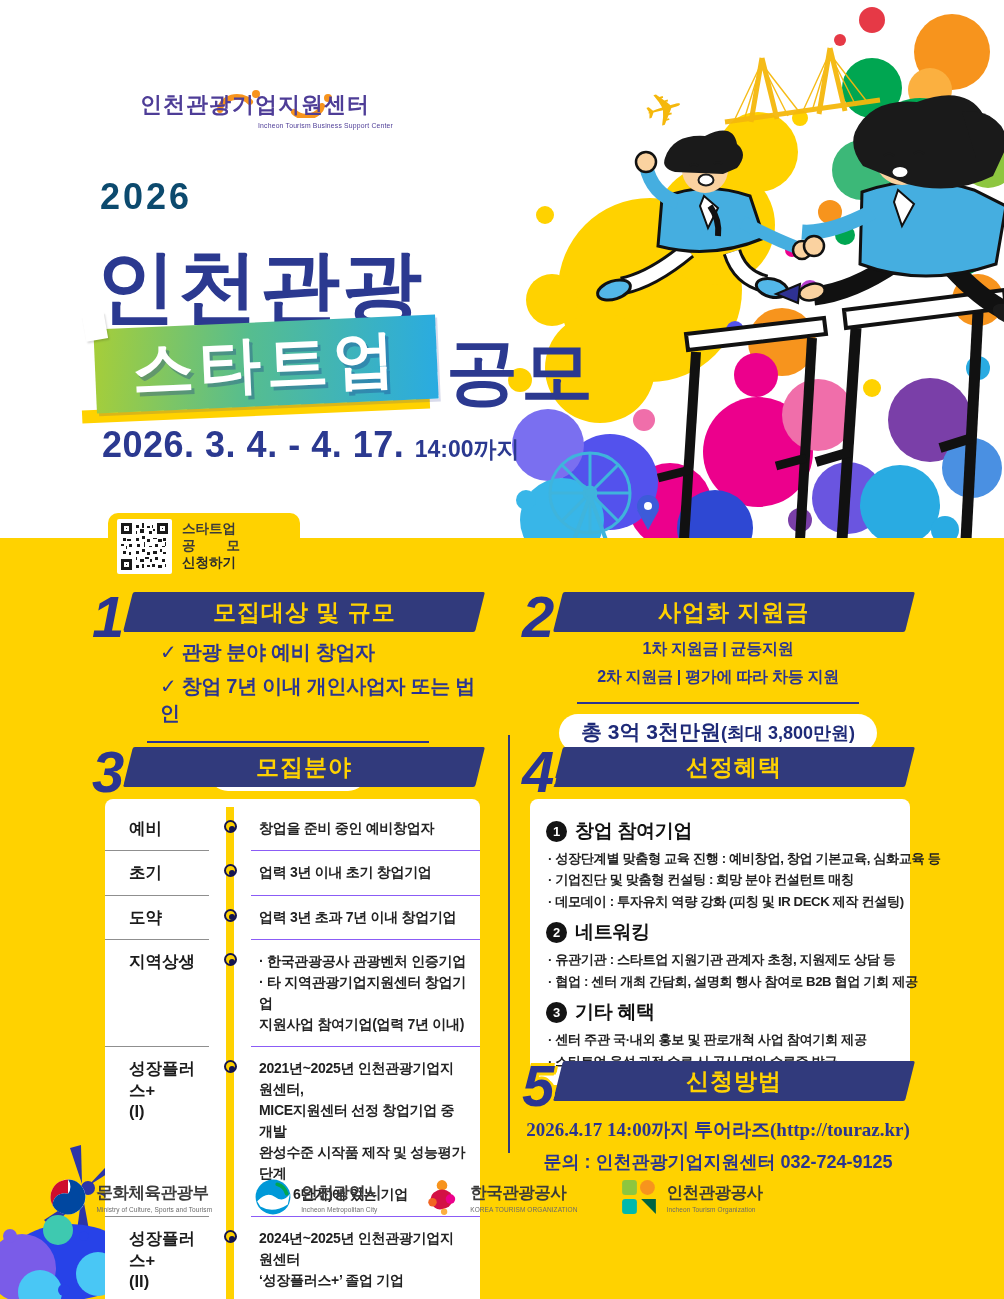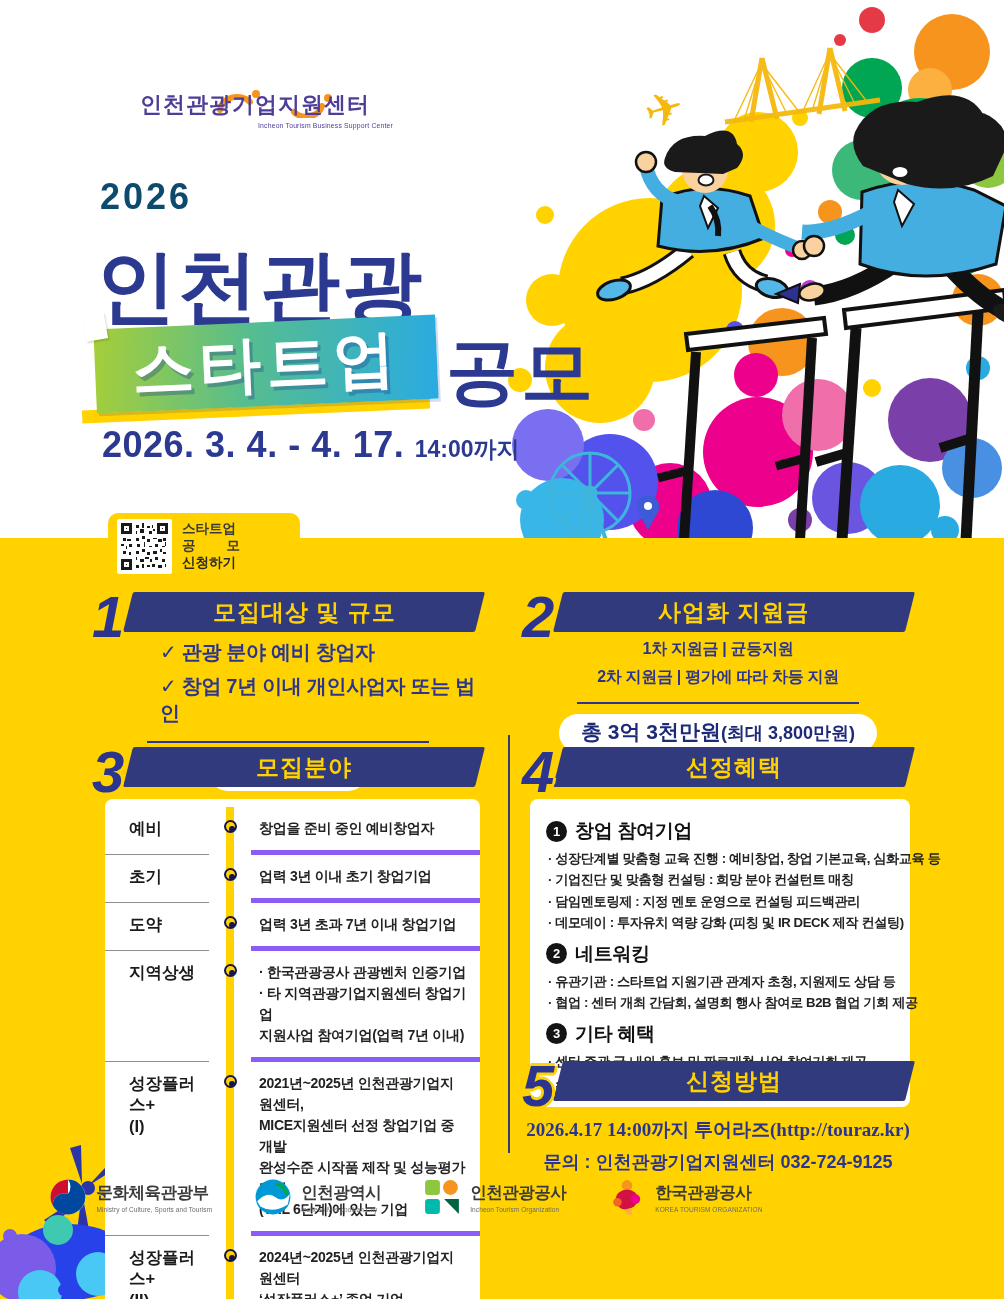--- a/index.html
+++ b/index.html
@@ -51,21 +51,21 @@
   .pill .pb{ font-size:21px; font-weight:900;}
   .pill .pr{ font-size:18px; font-weight:600;}
   .c-line{ text-align:center; font-size:16px; font-weight:800; color:#2B3590; margin-top:7px; letter-spacing:-.3px;}
   
   .card3{ margin:12px 0 0 9px; width:375px; background:#ffffff; border-radius:8px; padding:8px 0 4px; }
   .row3{ display:flex; }
   .row3 .cl{ width:104px; padding:11px 0 11px 24px; font-size:16.5px; font-weight:800; color:#1b1b1b; border-bottom:1px solid #8f8f8f; white-space:pre-line; line-height:1.3;}
   .row3 .cm{ width:42px; background:linear-gradient(90deg,transparent 17px,#FFD200 17px,#FFD200 25px,transparent 25px); display:flex; justify-content:center; align-items:flex-start; padding-top:13px;}
   .dotmark{ width:13px; height:13px; border:2.5px solid #15154f; border-radius:50%; background:#FFD200; position:relative;}
   .dotmark::after{ content:""; position:absolute; left:3.5px; top:3.5px; width:6px; height:6px; border-radius:50%; background:#15154f;}
-  .row3 .cd{ flex:1; padding:11px 14px 11px 8px; font-size:14px; font-weight:600; color:#222; border-bottom:5px solid #8b5cf6; white-space:pre-line; line-height:1.5; letter-spacing:-.3px;}
+  .row3 .cd{ flex:1; padding:11px 14px 11px 8px; font-size:14px; font-weight:600; color:#222; border-bottom:1px solid #8b5cf6; white-space:pre-line; line-height:1.5; letter-spacing:-.3px;}
   .row3:last-child .cl, .row3:last-child .cd{ border-bottom:none;}
   
   .card4{ margin:12px 0 0 4px; width:380px; background:#ffffff; border-radius:8px; padding:12px 16px 12px;}
   .g-head{ display:flex; align-items:center; gap:8px; margin:7px 0 5px;}
   .g-badge{ width:21px; height:21px; border-radius:50%; background:#141414; color:#fff; font-size:13px; font-weight:800; display:flex; align-items:center; justify-content:center;}
   .g-title{ font-size:19px; font-weight:800; color:#111; letter-spacing:-.3px;}
   .g-bullet{ font-size:13.2px; font-weight:600; color:#222; line-height:1.55; margin:1px 0 1px 2px; letter-spacing:-.4px; white-space:nowrap;}
   
   .s5-line1{ text-align:center; font-size:19px; font-weight:800; color:#2B3590; margin-top:16px;font-family:Liberation Serif, serif;}
   .s5-line2{ text-align:center; font-size:18px; font-weight:800; color:#2B3590; margin-top:7px;}
@@ -337,21 +337,20 @@
     <div class="sec-banner">
         <span>선정혜택</span>
       </div>
     <div class="card4">
       <div class="g-head">
         <span class="g-badge">1</span>
         <span class="g-title">창업 참여기업</span>
       </div>
       <div class="g-bullet">· 성장단계별 맞춤형 교육 진행 : 예비창업, 창업 기본교육, 심화교육 등</div>
       <div class="g-bullet">· 기업진단 및 맞춤형 컨설팅 : 희망 분야 컨설턴트 매칭</div>
-      <div class="g-bullet">· 담임멘토링제 :  지정 멘토 운영으로 컨설팅 피드백관리</div>
       <div class="g-bullet">· 데모데이 : 투자유치 역량 강화 (피칭 및 IR DECK 제작 컨설팅)</div>
       <div class="g-head">
         <span class="g-badge">2</span>
         <span class="g-title">네트워킹</span>
       </div>
       <div class="g-bullet">· 유관기관 : 스타트업 지원기관 관계자 초청, 지원제도 상담 등</div>
       <div class="g-bullet">· 협업 : 센터 개최 간담회, 설명회 행사 참여로 B2B 협업 기회 제공</div>
       <div class="g-head">
         <span class="g-badge">3</span>
         <span class="g-title">기타 혜택</span>
@@ -386,45 +385,45 @@
     </div>
     <div class="flogo">
       <svg viewBox="0 0 36 36">
         <circle cx="18" cy="18" r="16.5" fill="#0099D8"></circle>
         <path d="M3 22 Q12 12 20 18 T34 15 L32 25 Q18 34 6 27 Z" fill="#ffffff"></path>
         <path d="M22 6 q7 2 9 9" stroke="#00A650" stroke-width="3.5" fill="none" stroke-linecap="round"></path>
       </svg>
       <div>
         <div class="fname">인천광역시</div>
         <div class="fsub">Incheon Metropolitan City</div>
-      </div>
-    </div>
-    <div class="flogo">
-      <svg viewBox="0 0 36 36">
-        <rect x="2" y="2" width="14" height="14" rx="3" fill="#8DC63F"></rect>
-        <circle cx="26" cy="9" r="7" fill="#F7941D"></circle>
-        <rect x="2" y="20" width="14" height="14" rx="3" fill="#00B9AD"></rect>
-        <path d="M20 20 h14 v14 Z" fill="#006341"></path>
-      </svg>
-      <div>
-        <div class="fname">인천관광공사</div>
-        <div class="fsub">Incheon Tourism Organization</div>
       </div>
     </div>
     <div class="flogo">
       <svg viewBox="0 0 36 36">
         <circle cx="18" cy="7" r="5" fill="#F7941D"></circle>
         <path d="M10 14 q8 -6 16 0 q5 9 -3 14 q-11 5 -15 -4 q-2 -6 2 -10 Z" fill="#D31145"></path>
         <circle cx="26" cy="20" r="4.5" fill="#EC008C"></circle>
         <circle cx="9" cy="23" r="4" fill="#F26522"></circle>
         <circle cx="20" cy="32" r="3" fill="#FBB040"></circle>
       </svg>
       <div>
         <div class="fname">한국관광공사</div>
         <div class="fsub">KOREA TOURISM ORGANIZATION</div>
+      </div>
+    </div>
+    <div class="flogo">
+      <svg viewBox="0 0 36 36">
+        <rect x="2" y="2" width="14" height="14" rx="3" fill="#8DC63F"></rect>
+        <circle cx="26" cy="9" r="7" fill="#F7941D"></circle>
+        <rect x="2" y="20" width="14" height="14" rx="3" fill="#00B9AD"></rect>
+        <path d="M20 20 h14 v14 Z" fill="#006341"></path>
+      </svg>
+      <div>
+        <div class="fname">인천관광공사</div>
+        <div class="fsub">Incheon Tourism Organization</div>
       </div>
     </div>
   </div>
 
   <svg class="windmill" viewBox="0 0 150 159">
     <g fill="#2B35A8">
       <path d="M88 46 L118 14 L126 22 Z"></path>
       <path d="M96 52 L136 60 L133 71 Z"></path>
       <path d="M84 54 L52 88 L44 80 Z"></path>
       <path d="M82 44 L70 8 L81 5 Z"></path>

